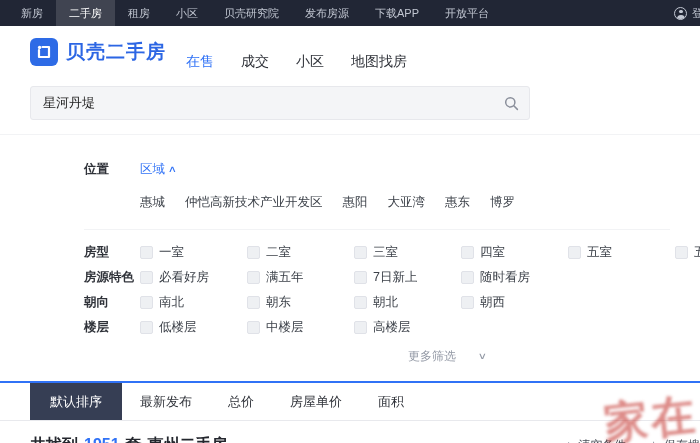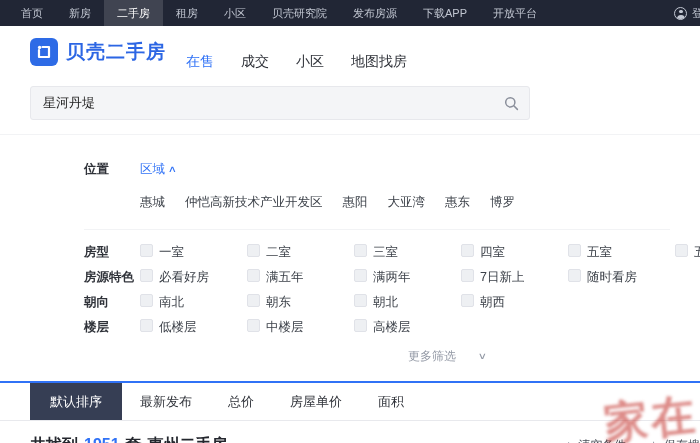--- a/index.html
+++ b/index.html
@@ -46,21 +46,21 @@
   .filters{border-top:1px solid #f2f3f5;padding:26px 0 0 84px;}
   .frow{display:flex;align-items:center;}
   .flabel{width:56px;flex-shrink:0;font-size:12.5px;font-weight:bold;color:#30333a;white-space:nowrap;}
   .loc-row{margin-bottom:16px;}
   .region{color:var(--brand-blue);font-size:12.5px;display:flex;align-items:center;gap:4px;}
   .caret{font-size:9px;line-height:1;transform:scaleX(1.4);display:inline-block;}
   .districts{margin-left:56px;gap:20px;margin-bottom:18px;font-size:12.5px;color:#3c4149;flex-wrap:nowrap;}
   .district{white-space:nowrap;}
   .fdivider{height:1px;background:#f2f3f5;margin:0 30px 14px 0;}
   .opts-row{margin-bottom:8px;}
-  .opt{width:107px;flex-shrink:0;display:flex;align-items:flex-start;gap:6px;cursor:pointer;white-space:nowrap;}
+  .opt{width:107px;flex-shrink:0;display:flex;align-items:center;gap:6px;cursor:pointer;white-space:nowrap;}
   .cb{width:13px;height:13px;background:#eef0f3;border:1px solid #e0e2e8;border-radius:2px;flex-shrink:0;}
   .opt-t{font-size:12.5px;color:#3c4149;}
   .more{display:inline-flex;align-items:center;gap:23px;margin:4px 0 16px 324px;
         font-size:12px;color:#9399a5;cursor:pointer;}
 
   
   .sortbar{border-top:2px solid var(--brand-blue);border-bottom:1px solid #e8e9ed;
            display:flex;align-items:stretch;height:40px;padding-left:30px;}
   .stab{display:flex;align-items:center;padding:0 18px;font-size:13px;font-weight:normal;color:#30333a;}
   .stab.active{background:var(--sort-active-bg);color:#fff;padding:0 20px;}
@@ -76,21 +76,20 @@
   
   .watermark{position:absolute;right:2px;bottom:-6px;font-size:44px;font-weight:bold;
              color:rgba(193,44,38,.55);filter:blur(1.6px);transform:rotate(-6deg);
              letter-spacing:3px;pointer-events:none;}
 </style>
 </head>
 <body>
 
 <div class="topbar">
   <div class="tb-left">
-    <a class="tb-item">首页</a>
     <a class="tb-item">新房</a>
     <a class="tb-item active">二手房</a>
     <a class="tb-item">租房</a>
     <a class="tb-item">小区</a>
     <a class="tb-item">贝壳研究院</a>
     <a class="tb-item">发布房源</a>
     <a class="tb-item">下载APP</a>
     <a class="tb-item">开放平台</a>
   </div>
   <a class="tb-login">
@@ -185,24 +184,20 @@
     <label class="opt">
         <span class="cb"></span>
         <span class="opt-t">必看好房</span>
       </label>
     <label class="opt">
         <span class="cb"></span>
         <span class="opt-t">满五年</span>
       </label>
     <label class="opt">
         <span class="cb"></span>
-        <span class="opt-t">满两年</span>
-      </label>
-    <label class="opt">
-        <span class="cb"></span>
         <span class="opt-t">7日新上</span>
       </label>
     <label class="opt">
         <span class="cb"></span>
         <span class="opt-t">随时看房</span>
       </label>
   </div>
 
   
   <div class="frow opts-row">

